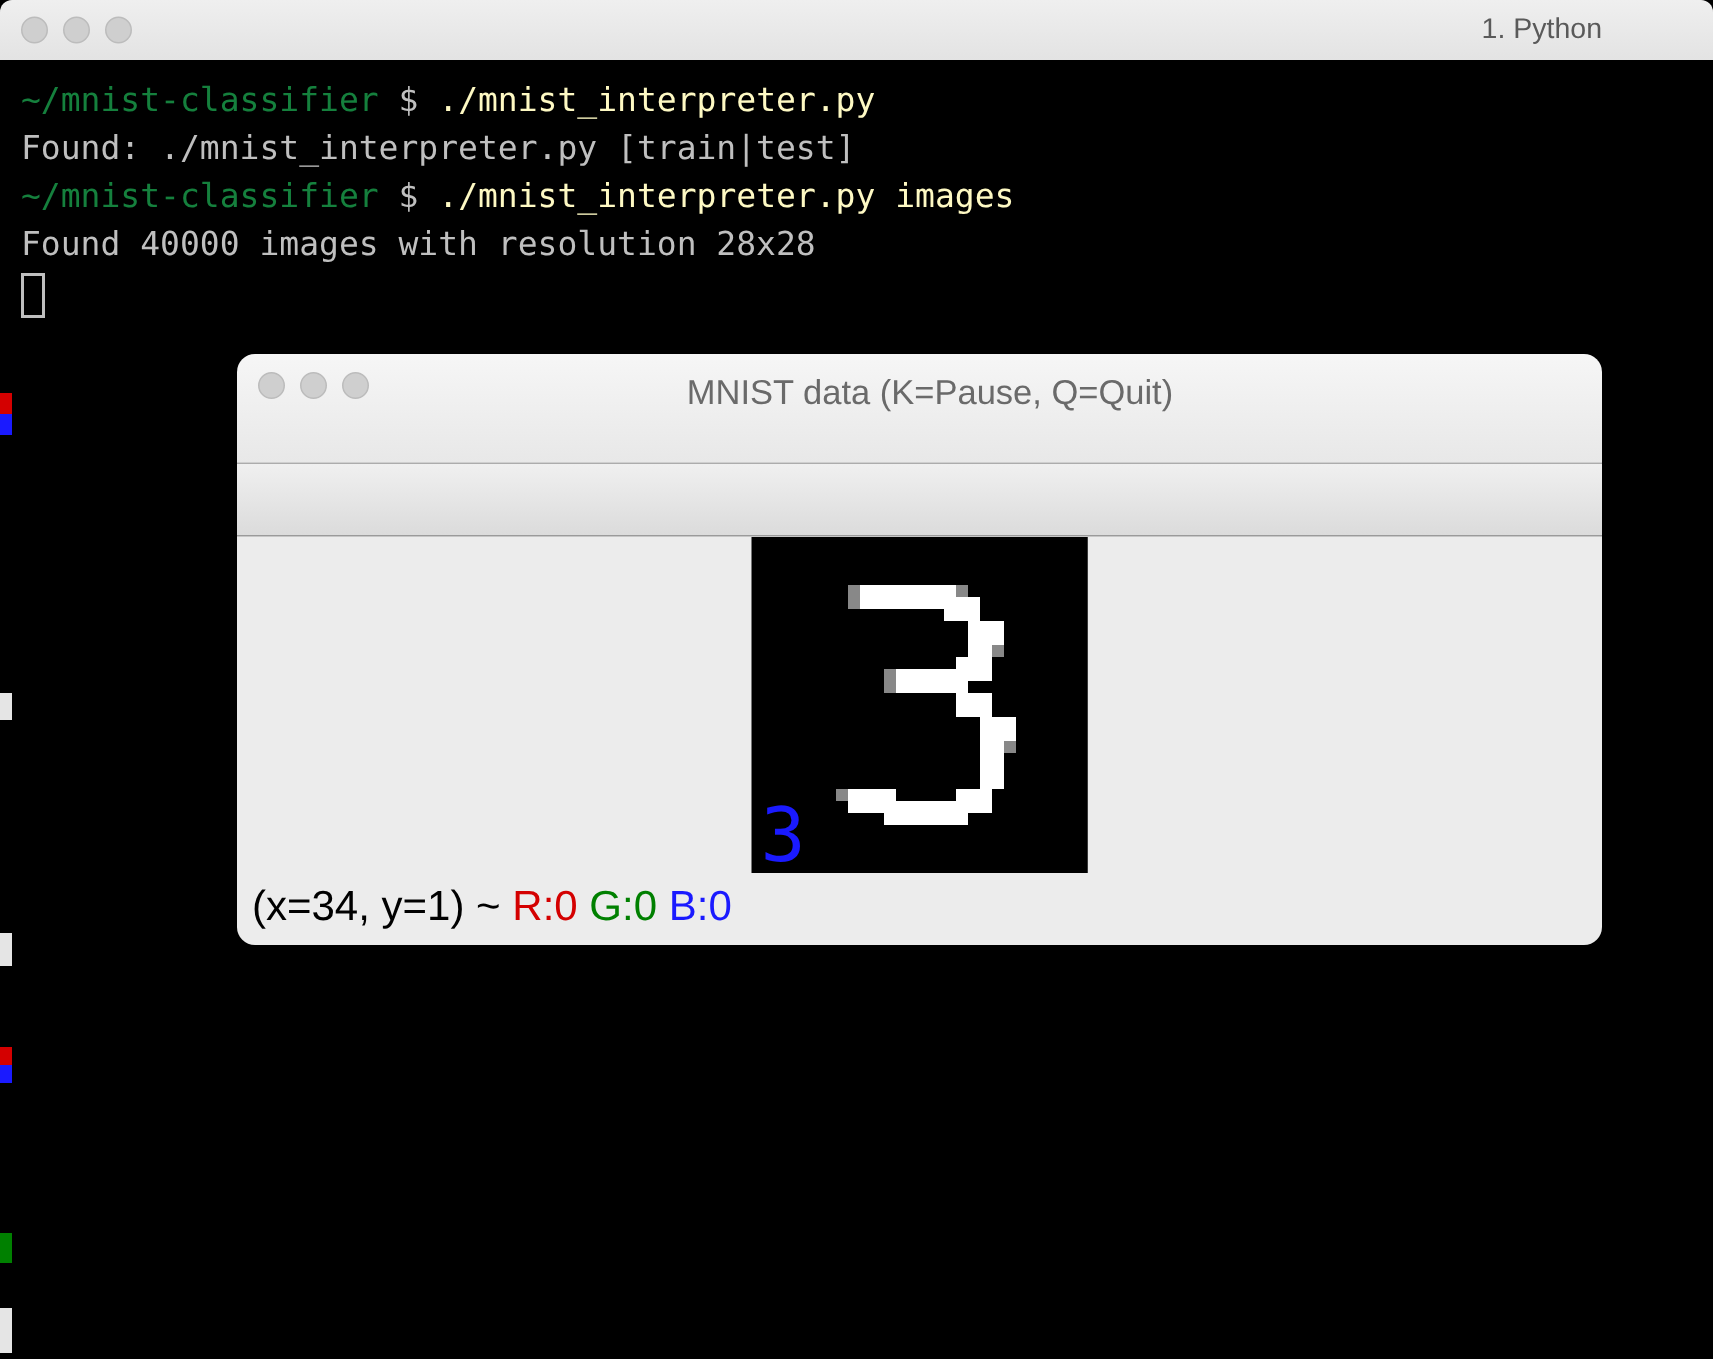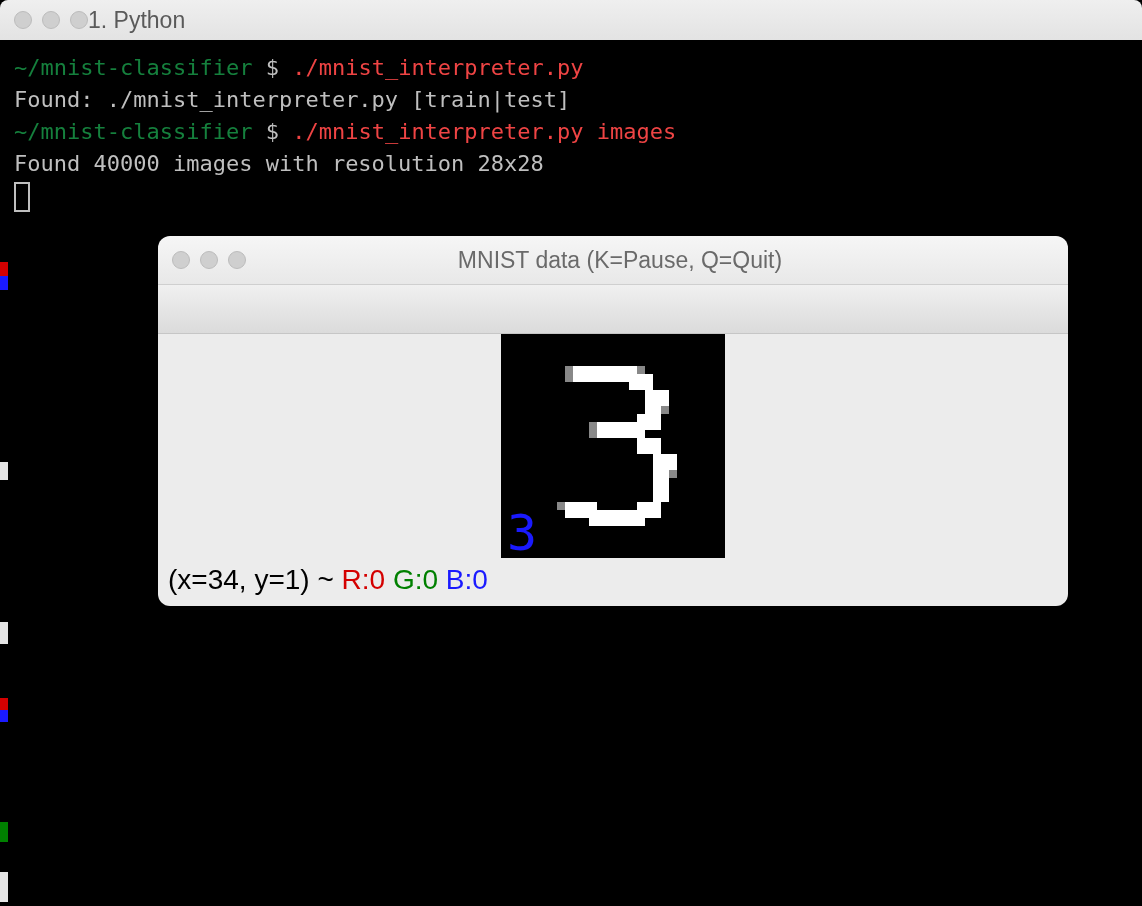--- a/index.html
+++ b/index.html
@@ -1,32 +1,32 @@
 <!DOCTYPE html>
 <html><head>
 <meta charset="utf-8">
 <style>
   html,body{margin:0;padding:0;width:1142px;height:906px;background:#000;font-family:-apple-system,BlinkMacSystemFont,"Helvetica Neue",Arial,sans-serif;overflow:hidden}
   
   .term-window{position:absolute;left:0;top:0;width:1142px;height:906px;background:#000;border-radius:8px 8px 0 0;overflow:hidden}
   .titlebar{height:40px;background:linear-gradient(#efefef,#e3e3e3);display:flex;align-items:center;padding:0 14px;border-bottom:1px solid #bfbfbf}
   .traffic{display:flex;gap:10px}
   .dot{width:16px;height:16px;border-radius:50%;background:#cfcfcf;border:1px solid #bcbcbc}
-  .title{flex:1;text-align:left;font-size:23px;color:#5a5a5a;-webkit-font-smoothing:antialiased}
+  .title{flex:1;text-align:right;font-size:19px;color:#5a5a5a;-webkit-font-smoothing:antialiased}
   .term-body{position:absolute;left:0;top:40px;right:0;bottom:0;background:#000;padding:12px 14px;font-family:"Menlo","Consolas","DejaVu Sans Mono",monospace;font-size:22px;line-height:1.45;color:#bfbfbf;white-space:pre}
   .prompt-path{color:#15803d}
   .prompt-dollar{color:#bfbfbf}
-  .cmd{color:#ef4444}
+  .cmd{color:#fef9c3}
   .cursor{display:inline-block;width:12px;height:26px;border:2px solid #bfbfbf;margin-top:2px}
   
   .sliver{position:absolute;left:0;top:262px;width:10px;height:640px}
   .sliver div{position:absolute;left:0;width:8px}
   
   .mnist-window{position:absolute;left:158px;top:236px;width:910px;border-radius:12px;overflow:hidden;box-shadow:0 10px 28px rgba(0,0,0,.5)}
-  .mnist-titlebar{height:48px;background:linear-gradient(#f6f6f6,#e8e8e8);display:flex;align-items:center;padding:0 14px;border-bottom:1px solid #cfcfcf}
+  .mnist-titlebar{height:48px;background:linear-gradient(#f6f6f6,#e8e8e8);display:flex;align-items:flex-start;padding:12px 14px;border-bottom:1px solid #cfcfcf}
   .mnist-title{flex:1;text-align:center;font-size:23px;color:#6a6a6a}
   .mnist-toolbar{height:48px;background:linear-gradient(#f0f0f0,#dbdbdb);border-bottom:1px solid #c6c6c6}
   .mnist-body{background:#ececec;padding:0;position:relative}
   .digit-canvas{display:block;margin:0 auto;width:224px;height:224px;background:#000;image-rendering:pixelated}
   .digit-label{position:absolute;left:50%;margin-left:-106px;bottom:44px;font-family:"Menlo","Consolas",monospace;font-size:50px;color:#1a1aff;font-weight:400}
   .status{padding:6px 10px 10px;font-size:28px;color:#000;font-family:-apple-system,Arial,sans-serif}
   .status .r{color:#d40000}
   .status .g{color:#008000}
   .status .b{color:#1a1aff}
 </style>

